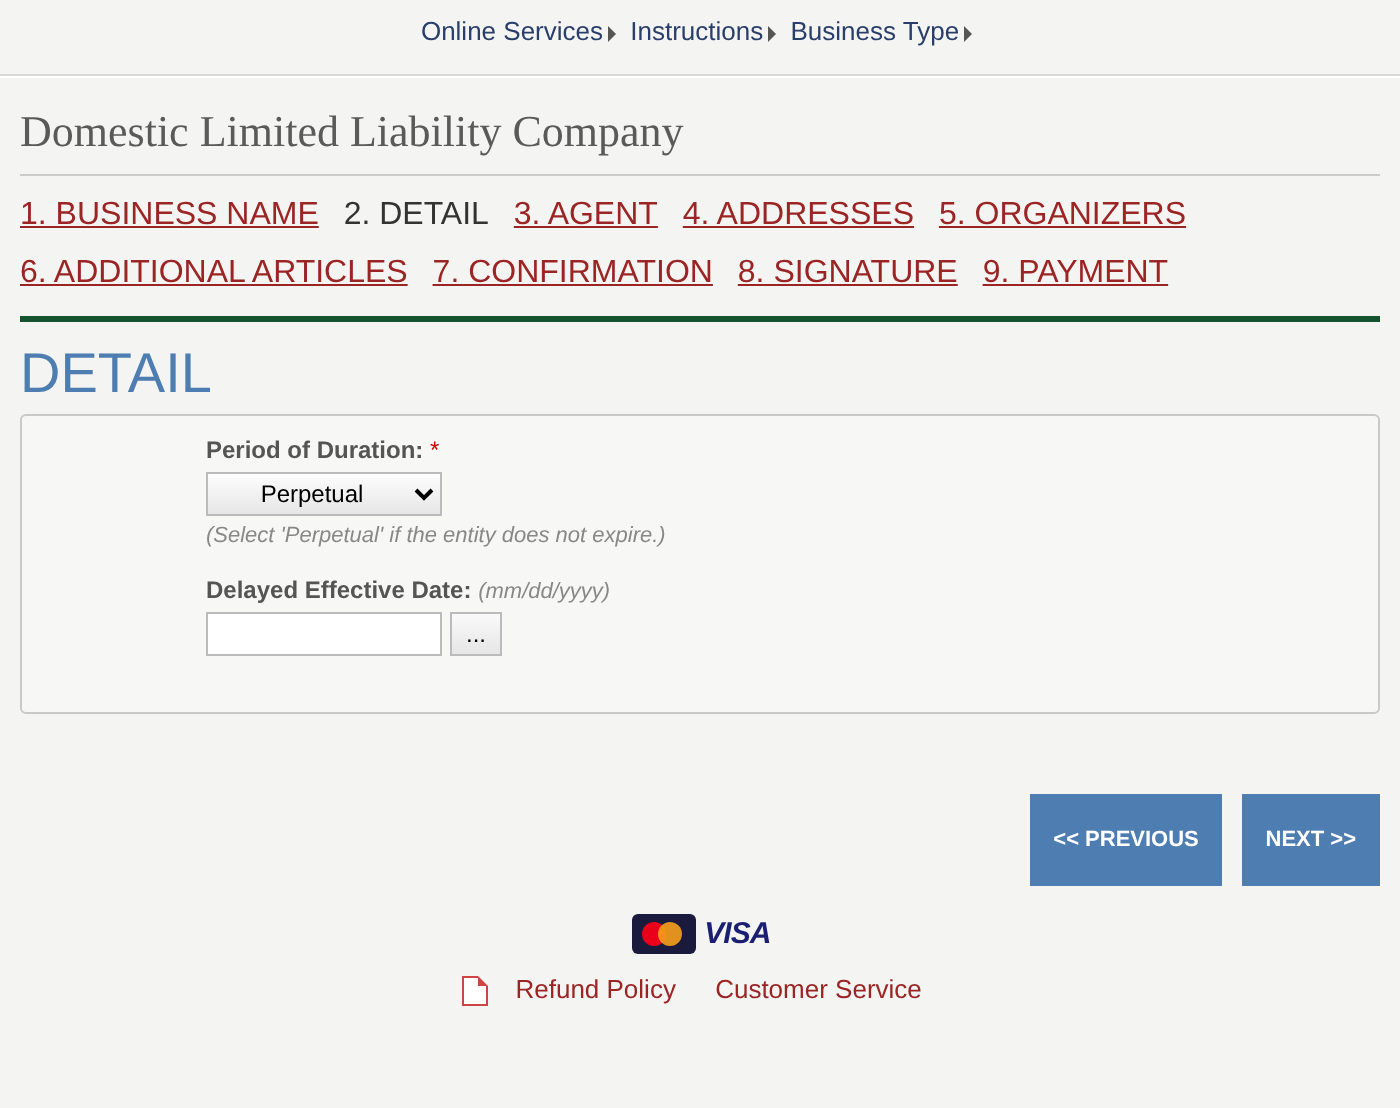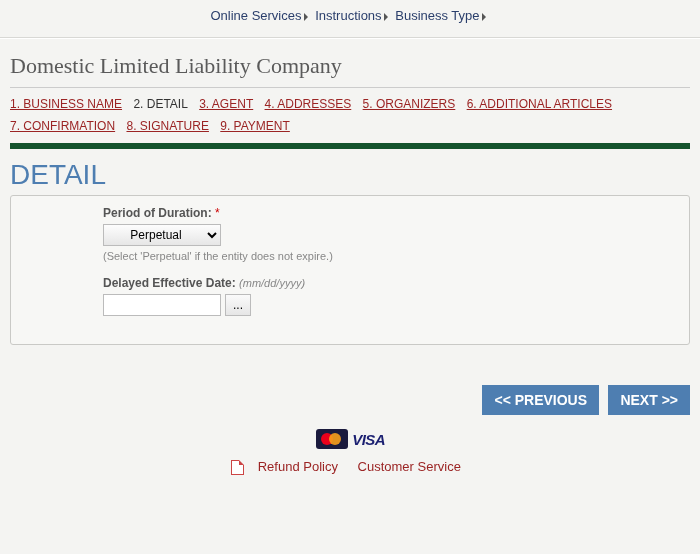--- a/index.html
+++ b/index.html
@@ -41,23 +41,23 @@
   }
   h1.page-title {
     font-family: Georgia, 'Times New Roman', serif;
     font-weight: normal;
     font-size: 22px;
     color: #5a5a5a;
     margin: 4px 0 8px 0;
   }
   .steps {
     border-top: 1px solid #ccc;
-    border-bottom: 6px solid #14532d;
+    border-bottom: 3px solid #14532d;
     padding: 6px 0;
-    font-size: 12px;
+    font-size: 16px;
     line-height: 1.8;
   }
   .steps a {
     color: #9b2424;
     text-decoration: underline;
     margin-right: 8px;
     white-space: nowrap;
     display: inline-block;
   }
   .steps .current {
@@ -94,20 +94,21 @@
     display: inline-block;
   }
   .req { color: #c00; }
   .hint {
     color: #888;
     font-style: italic;
     font-size: 11px;
   }
   .note {
     color: #888;
+    font-style: italic;
     font-size: 11px;
     margin-top: 4px;
   }
   select {
     width: 118px;
     height: 22px;
     border: 1px solid #bbb;
     background: linear-gradient(#fdfdfd,#e6e6e6);
     font-size: 12px;
     margin-top: 4px;
@@ -137,22 +138,22 @@
   .btn-row {
     text-align: right;
     margin-top: 40px;
     margin-bottom: 14px;
   }
   .btn {
     display: inline-block;
     background: #4e7eb1;
     color: #fff;
     border: none;
-    padding: 7px 12px;
-    font-size: 14px;
+    padding: 17px 12px;
+    font-size: 11px;
     font-weight: bold;
     cursor: pointer;
     margin-left: 6px;
     font-family: inherit;
   }
   .footer-cards {
     text-align: center;
     margin-bottom: 10px;
   }
   .card {

